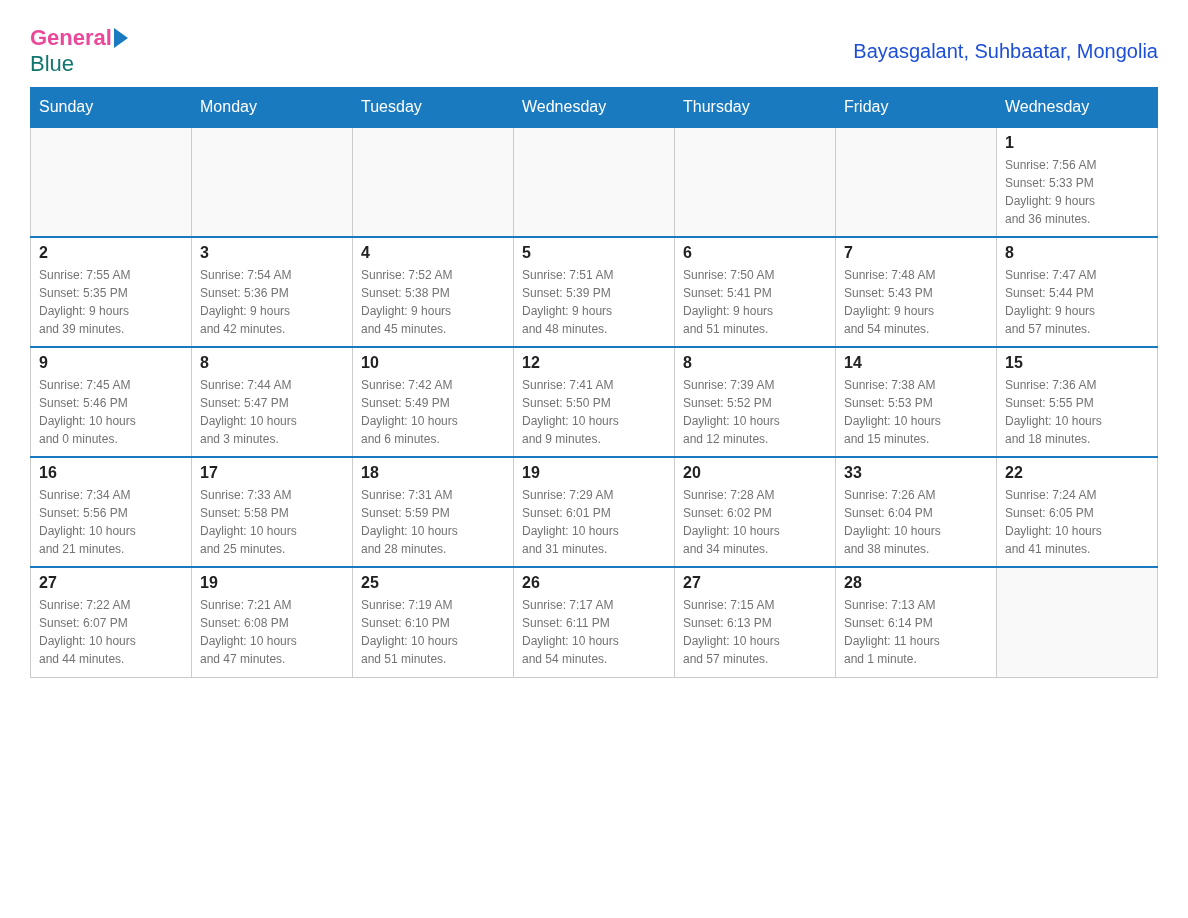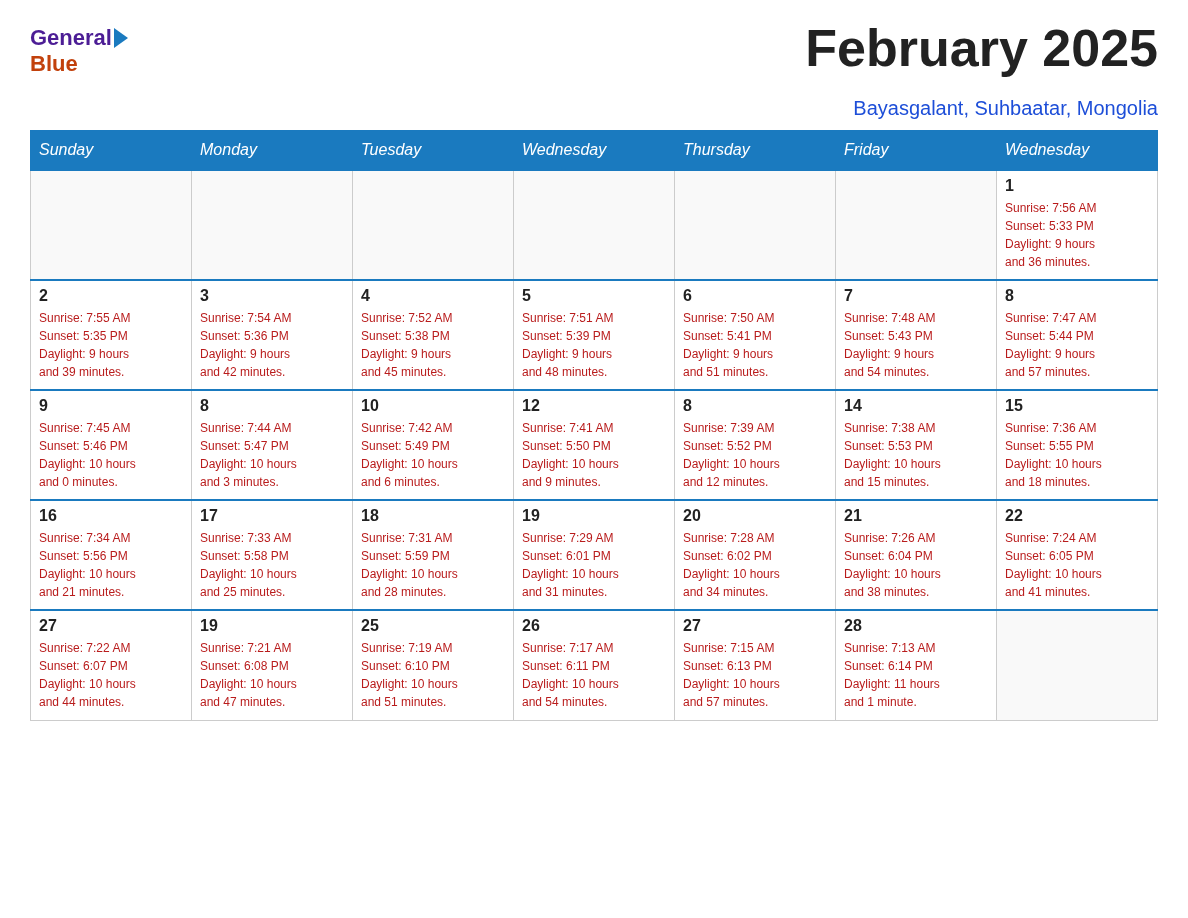--- a/index.html
+++ b/index.html
@@ -22,31 +22,31 @@
       align-items: flex-start;
       padding-top: 5px;
     }
     .logo-text {
       display: flex;
       align-items: center;
       font-size: 22px;
       font-weight: bold;
       color: #333;
     }
-    .logo-general { color: #4c1d95; }
+    .logo-general { color: #ec4899; }
     .logo-arrow {
       width: 0;
       height: 0;
       border-left: 14px solid #1a7abf;
       border-top: 10px solid transparent;
       border-bottom: 10px solid transparent;
       margin: 0 2px;
       display: inline-block;
     }
-    .logo-blue { color: #c2410c; font-size: 22px; font-weight: bold; }
+    .logo-blue { color: #0f766e; font-size: 22px; font-weight: normal; }
     .title-section { text-align: right; }
     .month-title {
       font-size: 52px;
       font-weight: bold;
       color: #222;
       line-height: 1.1;
     }
     .location {
       font-size: 20px;
       color: #1d4ed8;
@@ -58,40 +58,39 @@
       margin-top: 10px;
     }
     .calendar th {
       background: #1a7abf;
       color: #fff;
       padding: 10px 8px;
       text-align: left;
       font-size: 16px;
       font-weight: normal;
       border: 1px solid #1a7abf;
-      font-style: italic;
     }
     .calendar td {
       border: 1px solid #ccc;
       vertical-align: top;
       padding: 6px 8px;
       width: calc(100% / 7);
       min-height: 110px;
       height: 110px;
     }
     .day-number {
       font-size: 16px;
       font-weight: bold;
       color: #222;
       display: block;
       margin-bottom: 4px;
     }
     .day-info {
       font-size: 12px;
-      color: #b91c1c;
+      color: #737373;
       line-height: 1.5;
     }
     .empty-cell {
       background: #f9f9f9;
     }
     .week-row td {
       border-top: 2px solid #1a7abf;
     }
   </style>
 </head>
@@ -99,21 +98,20 @@
 
 <div class="header">
   <div class="logo">
     <div class="logo-text">
       <span class="logo-general">General</span>
       <span class="logo-arrow"></span>
     </div>
     <span class="logo-blue">Blue</span>
   </div>
   <div class="title-section">
-    <div class="month-title">February 2025</div>
     <div class="location">Bayasgalant, Suhbaatar, Mongolia</div>
   </div>
 </div>
 
 <table class="calendar">
   <thead>
     <tr>
     <th>Sunday</th>
         <th>Monday</th>
         <th>Tuesday</th>
@@ -211,21 +209,21 @@
         </td>
         <td>
           <span class="day-number">19</span>
           <div class="day-info">Sunrise: 7:29 AM<br>Sunset: 6:01 PM<br>Daylight: 10 hours<br>and 31 minutes.</div>
         </td>
         <td>
           <span class="day-number">20</span>
           <div class="day-info">Sunrise: 7:28 AM<br>Sunset: 6:02 PM<br>Daylight: 10 hours<br>and 34 minutes.</div>
         </td>
         <td>
-          <span class="day-number">21</span>
+          <span class="day-number">33</span>
           <div class="day-info">Sunrise: 7:26 AM<br>Sunset: 6:04 PM<br>Daylight: 10 hours<br>and 38 minutes.</div>
         </td>
         <td>
           <span class="day-number">22</span>
           <div class="day-info">Sunrise: 7:24 AM<br>Sunset: 6:05 PM<br>Daylight: 10 hours<br>and 41 minutes.</div>
         </td>
       </tr>
       <tr class="week-row">
         <td>
           <span class="day-number">27</span>

